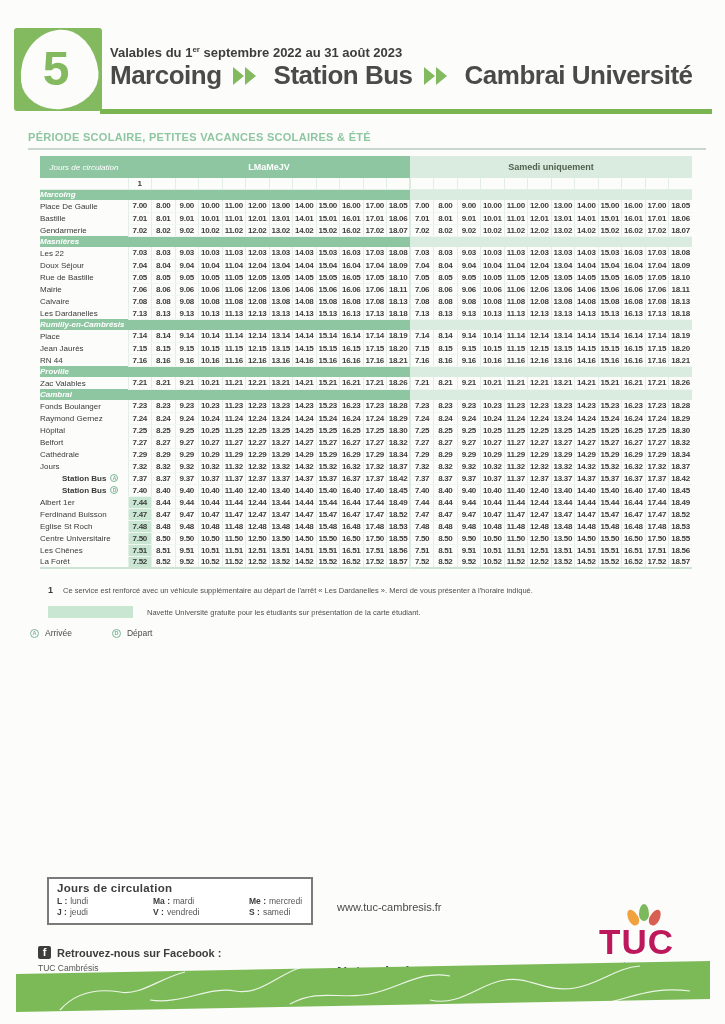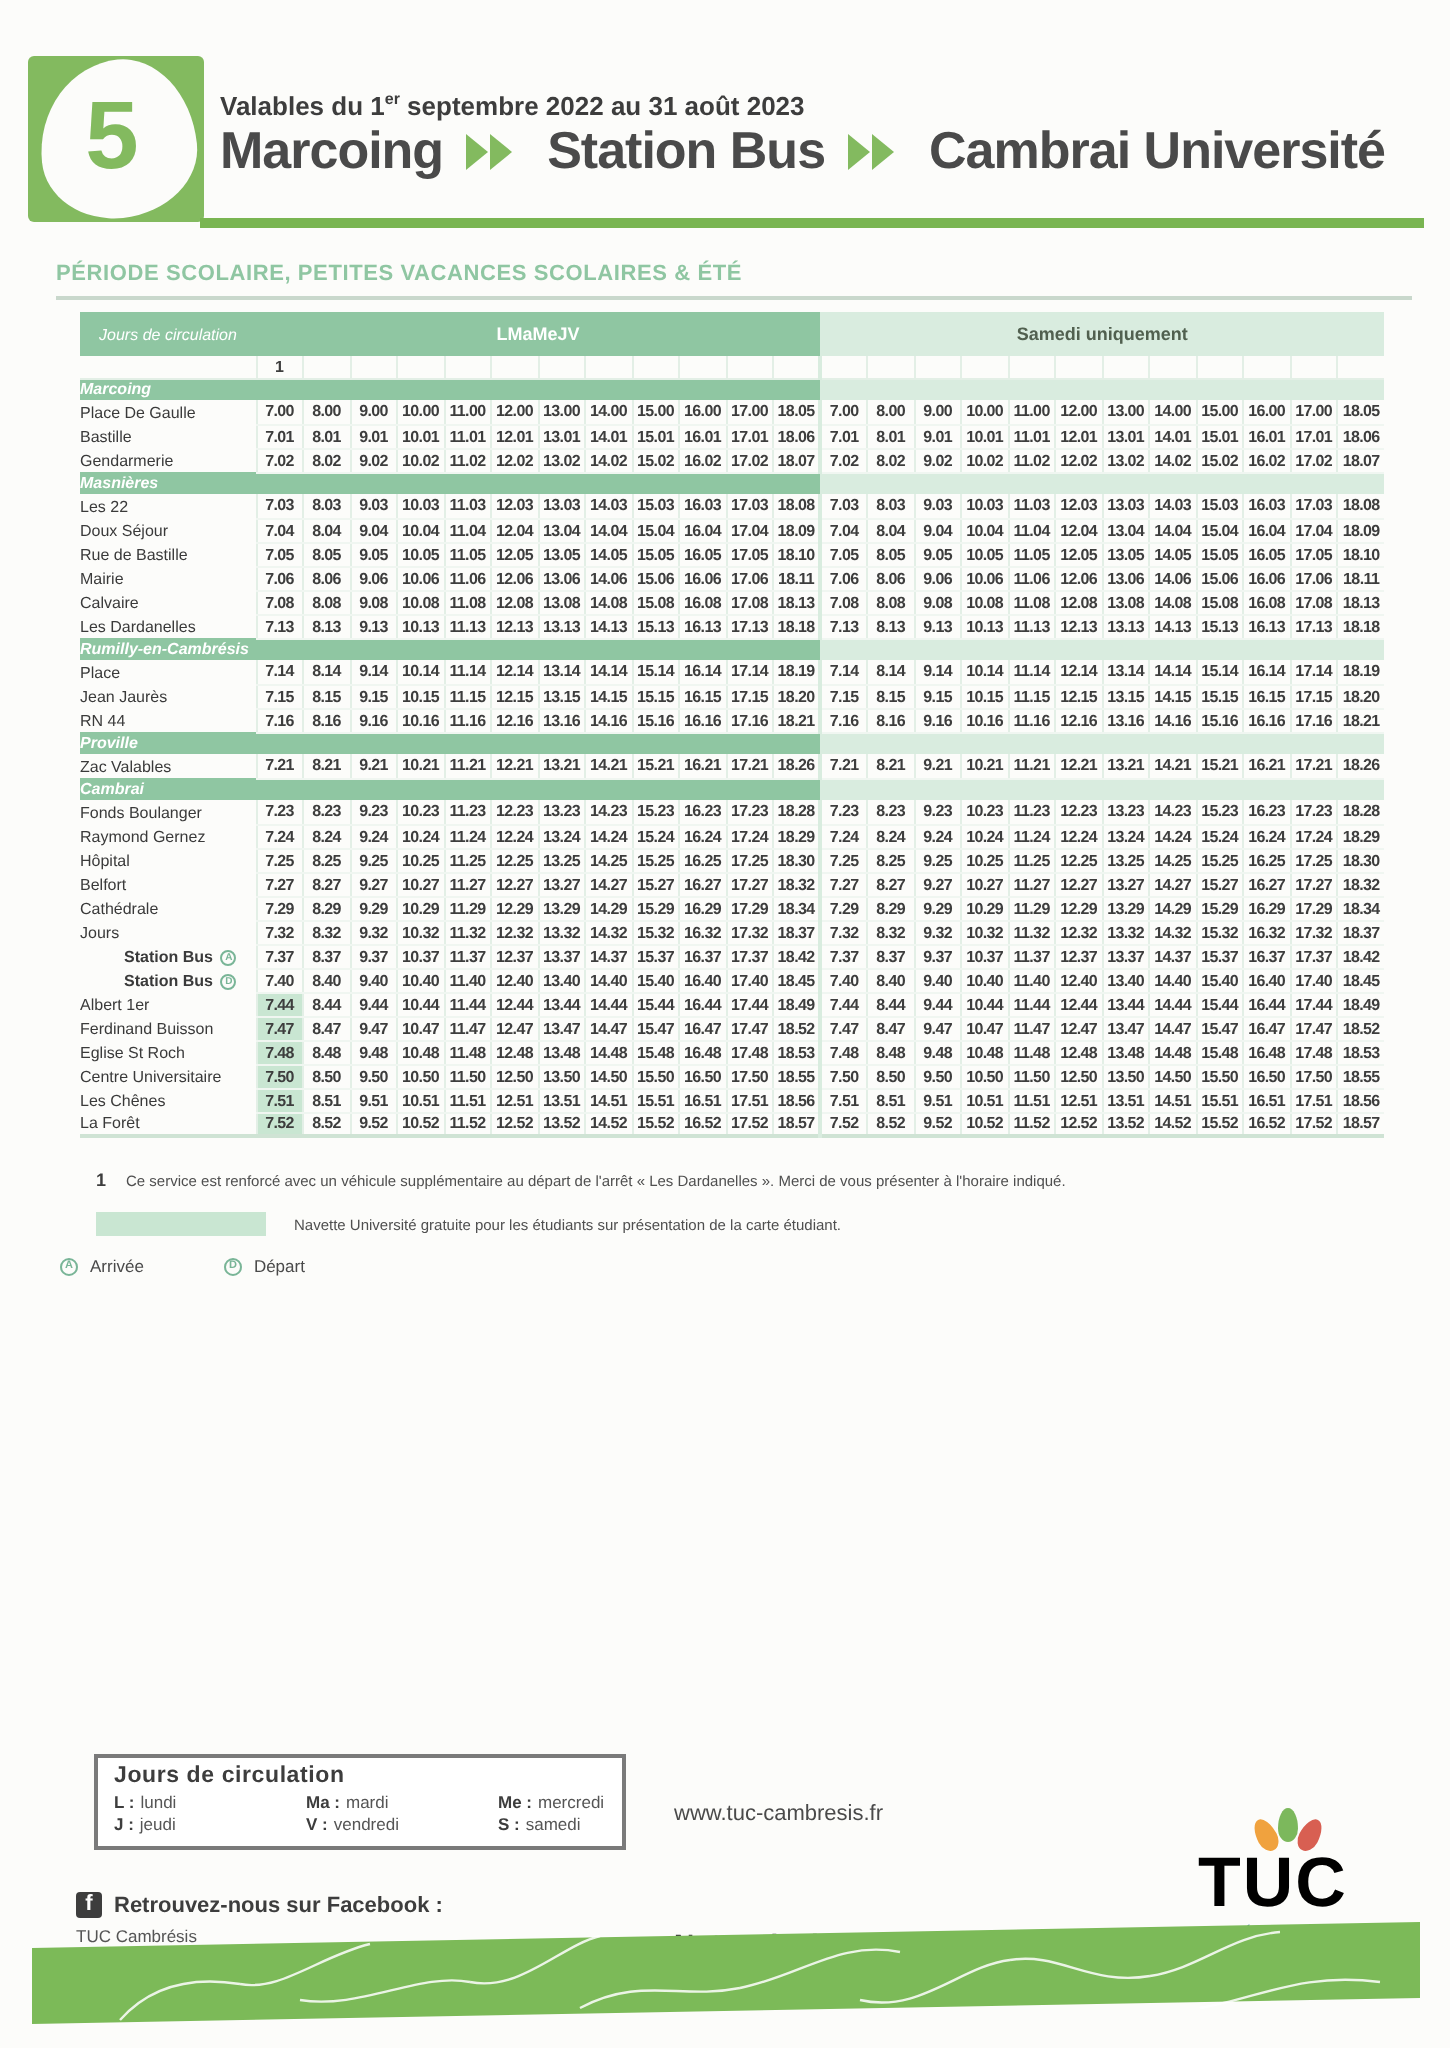--- a/index.html
+++ b/index.html
@@ -70,21 +70,21 @@
   .days-grid .abbr{font-weight:bold;color:#3d3d3d;margin-right:3px}
 
   
   .fb-icon{position:absolute;left:38px;top:946px;width:13px;height:13px;background:#3d3d3d;
     border-radius:2px;color:#fff;font-weight:bold;font-size:11px;text-align:center;line-height:13px}
   .fb-label{position:absolute;left:57px;top:947px;font-size:11px;font-weight:bold;color:#3d3d3d}
   .fb-name{position:absolute;left:38px;top:963px;font-size:8.5px;color:#555}
   .web-label{position:absolute;left:337px;top:964px;font-size:14px;font-weight:bold;color:#3d3d3d}
   .web-url{position:absolute;left:337px;top:901px;font-size:11px;color:#4a4a4a}
   .tuc-logo-text{position:absolute;left:599px;top:922px;font-size:35px;font-weight:bold;
-    color:#000000;letter-spacing:1px}
+    color:#be185d;letter-spacing:1px}
   .tuc-logo-sub{position:absolute;left:592px;top:963px;font-size:6.3px;letter-spacing:0.55px;
     color:#26798d;font-weight:bold}
   .leaf-cluster{position:absolute;left:625px;top:903px;width:42px;height:26px}
   .leaf{position:absolute;width:10px;height:17px;border-radius:50% 50% 50% 50% / 60% 60% 40% 40%}
   .leaf.l1{left:3px;top:6px;background:#f0a23e;transform:rotate(-28deg)}
   .leaf.l2{left:14px;top:1px;background:#7cb85c}
   .leaf.l3{left:25px;top:6px;background:#d85f52;transform:rotate(28deg)}
   .footer-band{position:absolute;left:0;top:958px;width:725px;height:58px}
 </style>
 </head>

